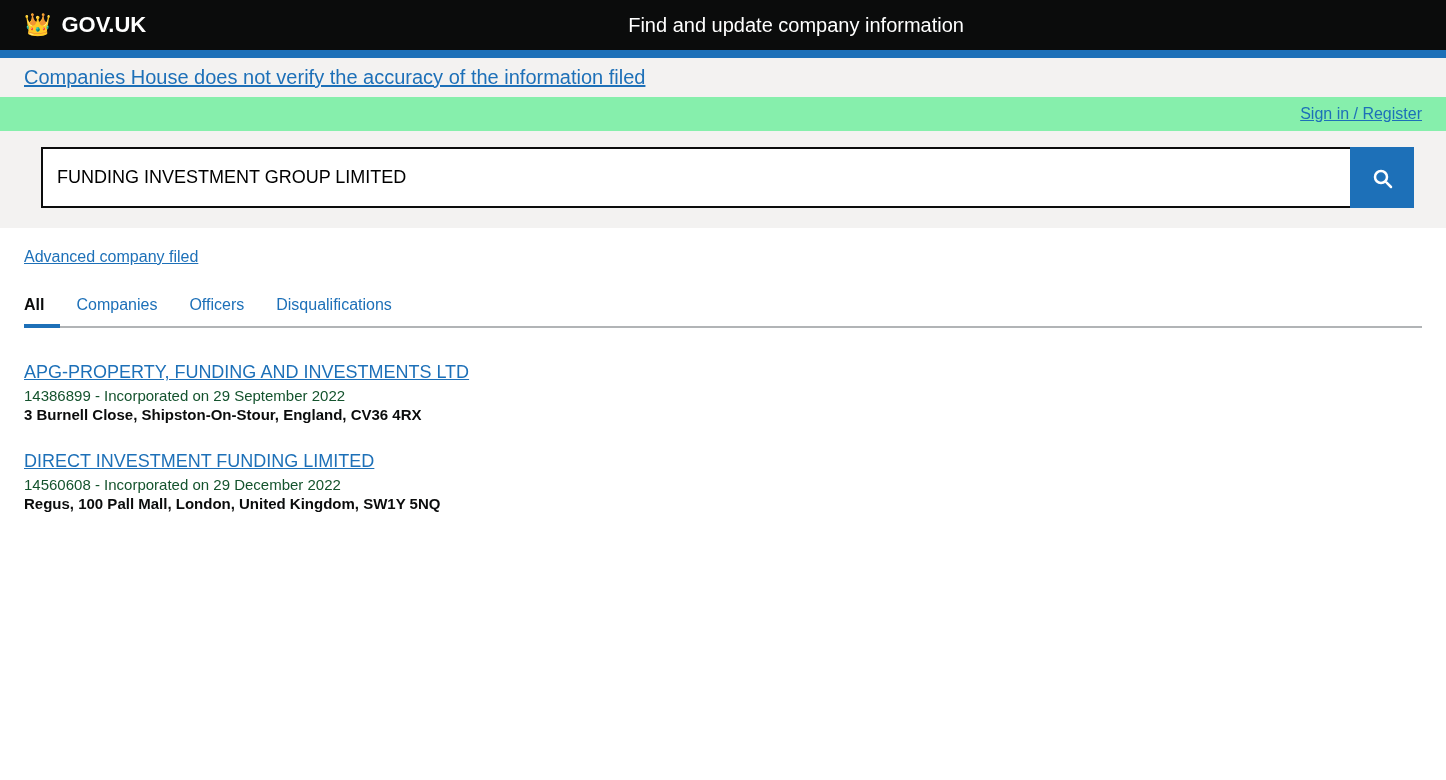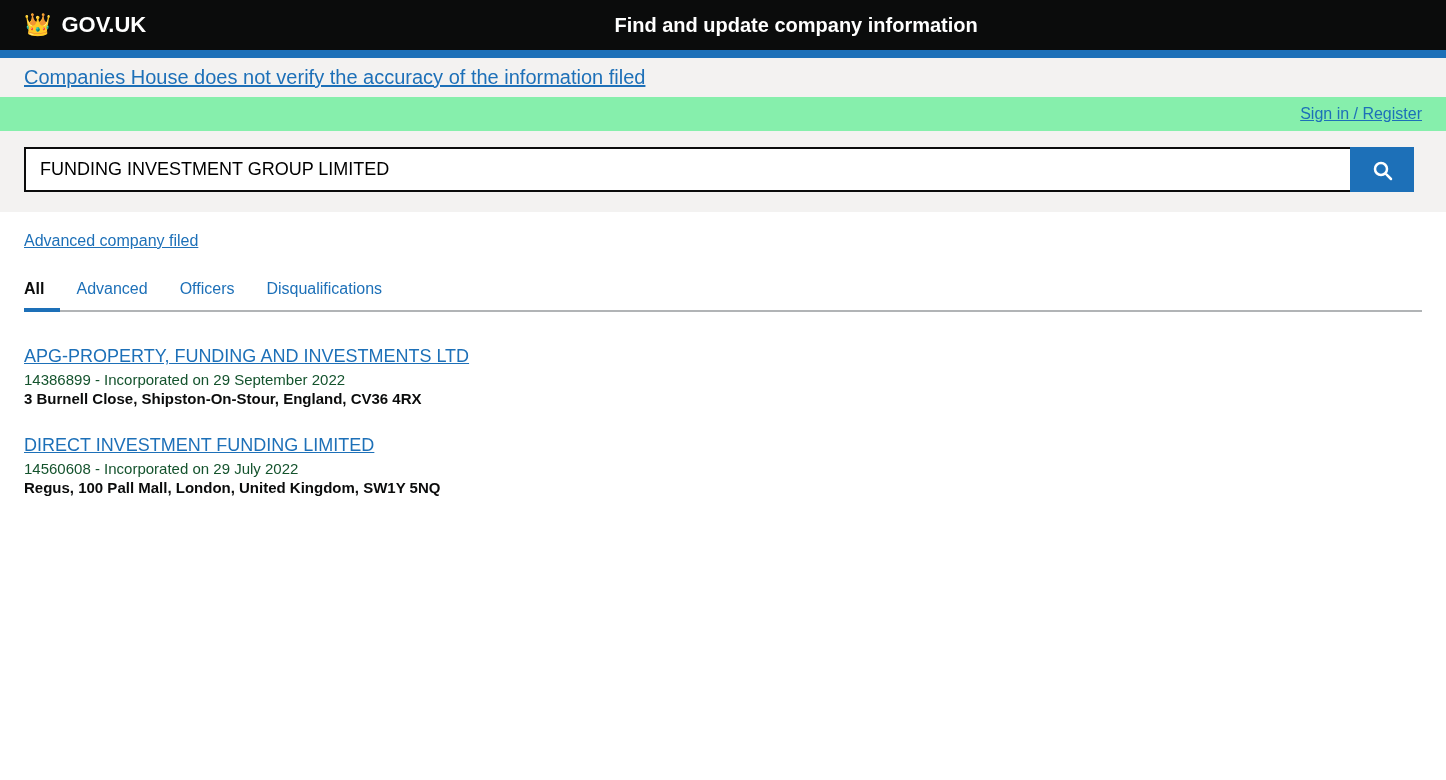--- a/index.html
+++ b/index.html
@@ -21,21 +21,21 @@
       font-weight: bold;
       font-size: 22px;
       white-space: nowrap;
     }
     #header .gov-logo .crown {
       font-size: 22px;
     }
     #header .header-title {
       color: #fff;
       font-size: 20px;
-      font-weight: bold;
+      font-weight: normal;
       flex: 1;
       text-align: center;
     }
 
     
     #blue-bar {
       background: #1d70b8;
       height: 8px;
     }
 
@@ -69,26 +69,27 @@
     #search-area {
       background: #f3f2f1;
       padding: 16px 24px 20px 24px;
     }
     #search-form {
       display: flex;
       max-width: 1390px;
     }
     #search-input {
       flex: 1;
-      padding: 10px 14px;
+      padding: 18px 14px;
       font-size: 18px;
       border: 2px solid #0b0c0c;
       border-right: none;
       outline: none;
       background: #fff;
+      margin-left: 17px;
     }
     #search-button {
       background: #1d70b8;
       border: none;
       padding: 10px 20px;
       cursor: pointer;
       display: flex;
       align-items: center;
       justify-content: center;
     }
@@ -200,33 +201,33 @@
 </div>
 
 <main id="main">
 
   <div id="advanced-link">
     <a>Advanced company filed</a>
   </div>
 
   <nav id="tabs">
     <span class="tab active">All</span>
-    <span class="tab">Advanced</span>
+    <span class="tab">Companies</span>
     <span class="tab">Officers</span>
     <span class="tab">Disqualifications</span>
   </nav>
 
   <div id="results">
 
     <div class="result-item">
       <a class="company-name">APG-PROPERTY, FUNDING AND INVESTMENTS LTD</a>
       <div class="company-meta">14386899 - Incorporated on 29 September 2022</div>
       <div class="company-address">3 Burnell Close, Shipston-On-Stour, England, CV36 4RX</div>
     </div>
 
     <div class="result-item">
       <a class="company-name">DIRECT INVESTMENT FUNDING LIMITED</a>
-      <div class="company-meta">14560608 - Incorporated on 29 July 2022</div>
+      <div class="company-meta">14560608 - Incorporated on 29 December 2022</div>
       <div class="company-address">Regus, 100 Pall Mall, London, United Kingdom, SW1Y 5NQ</div>
     </div>
 
   </div>
 </main>
 
 </body></html>

